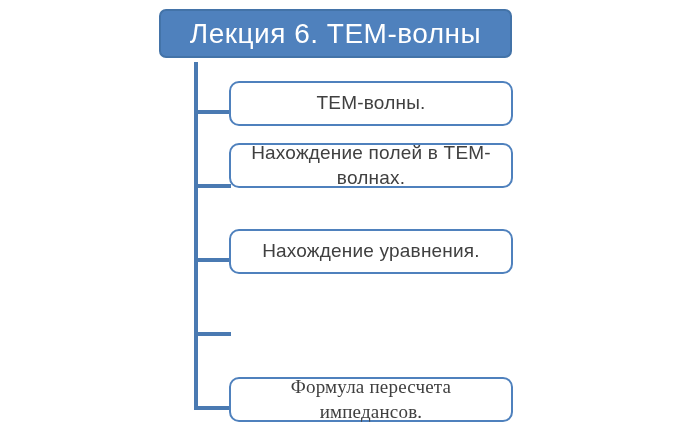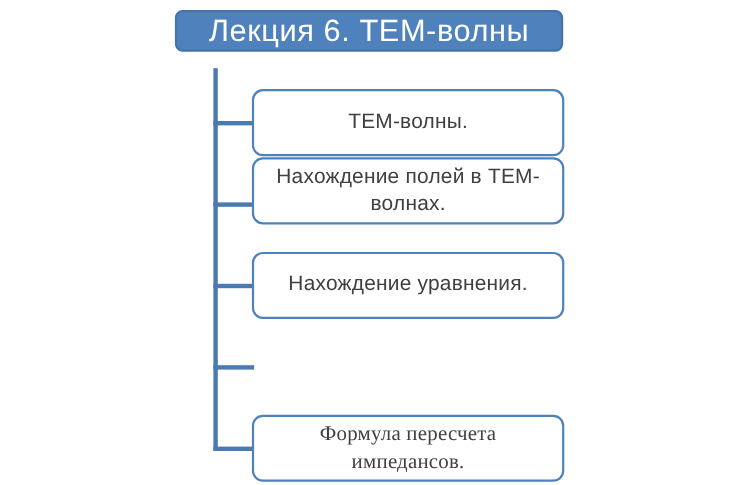--- a/index.html
+++ b/index.html
@@ -13,21 +13,21 @@
     height: 441px;
     background: #ffffff;
     font-family: "Liberation Sans", sans-serif;
     overflow: hidden;
   }
   .title-box {
     position: absolute;
     left: 159px;
     top: 9px;
     width: 353px;
-    height: 38px;
+    height: 49px;
     background: #4f81bd;
     border: 2px solid #4373a8;
     border-radius: 7px;
     box-sizing: border-box;
     display: flex;
     align-items: center;
     justify-content: center;
   }
   .title-label {
     color: #ffffff;
@@ -53,21 +53,21 @@
   }
   .branch-1 { top: 110px; }
   .branch-2 { top: 184px; }
   .branch-3 { top: 258px; }
   .branch-4 { top: 332px; }
   .branch-5 { top: 406px; }
   .node {
     position: absolute;
     left: 229px;
     width: 284px;
-    height: 61px;
+    height: 45px;
     background: #ffffff;
     border: 2.5px solid #4f81bd;
     border-radius: 10px;
     box-sizing: border-box;
     display: flex;
     align-items: center;
     justify-content: center;
     text-align: center;
   }
   .node-1 { top: 81px; }

